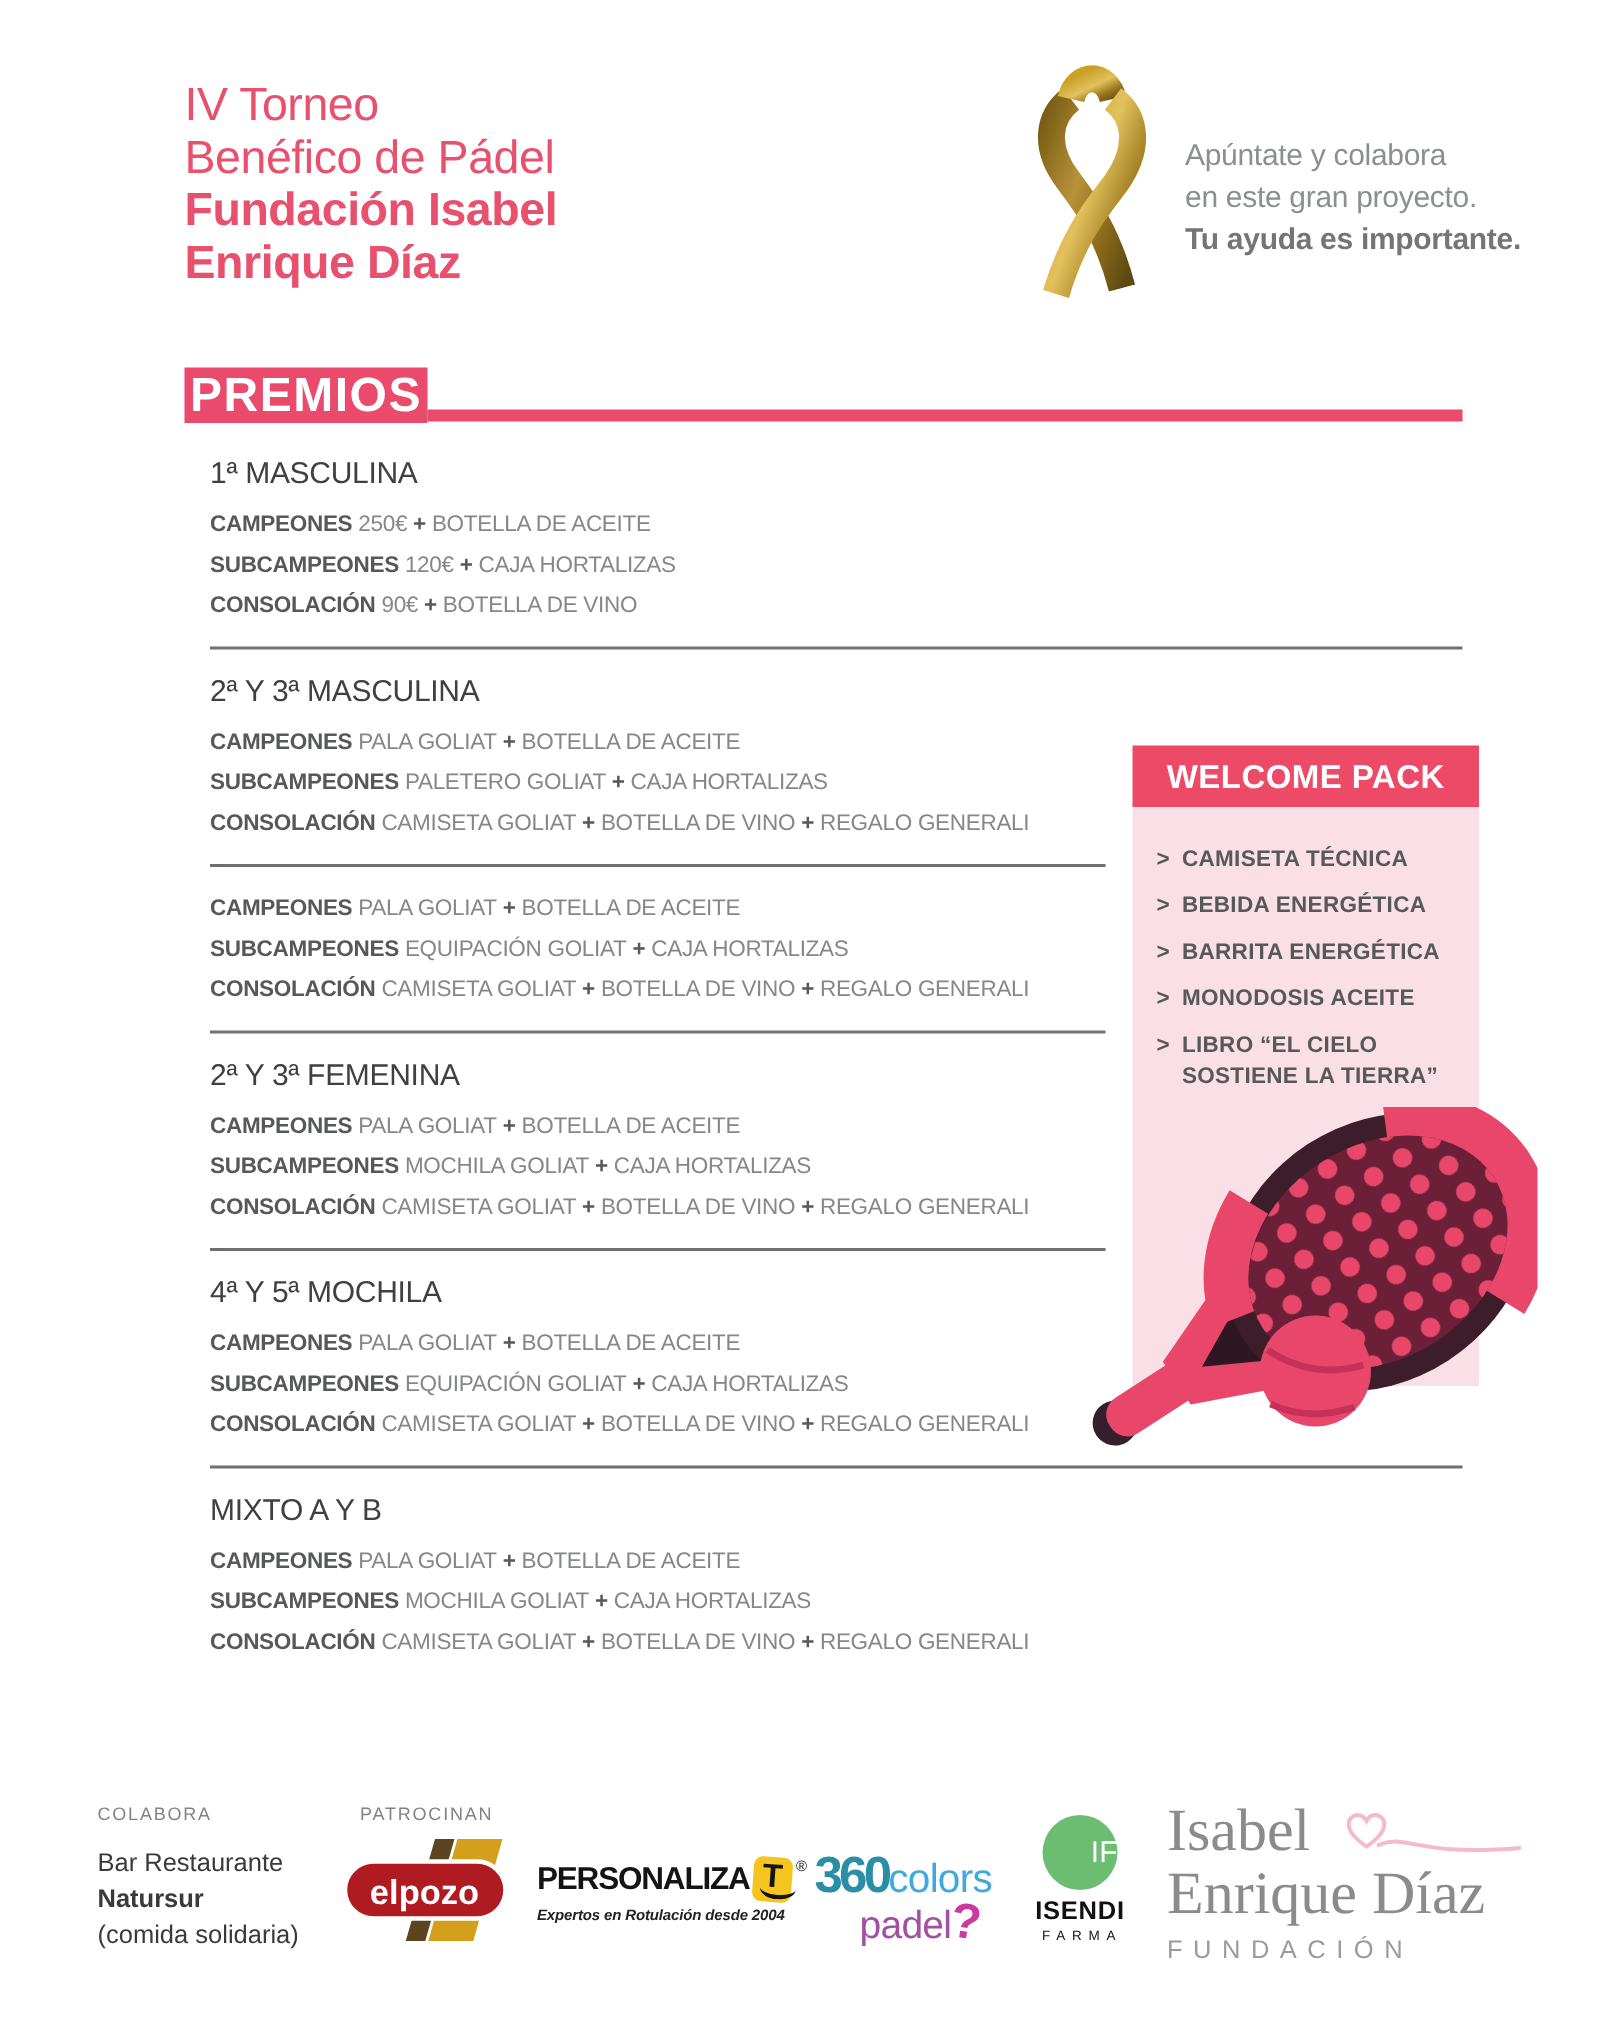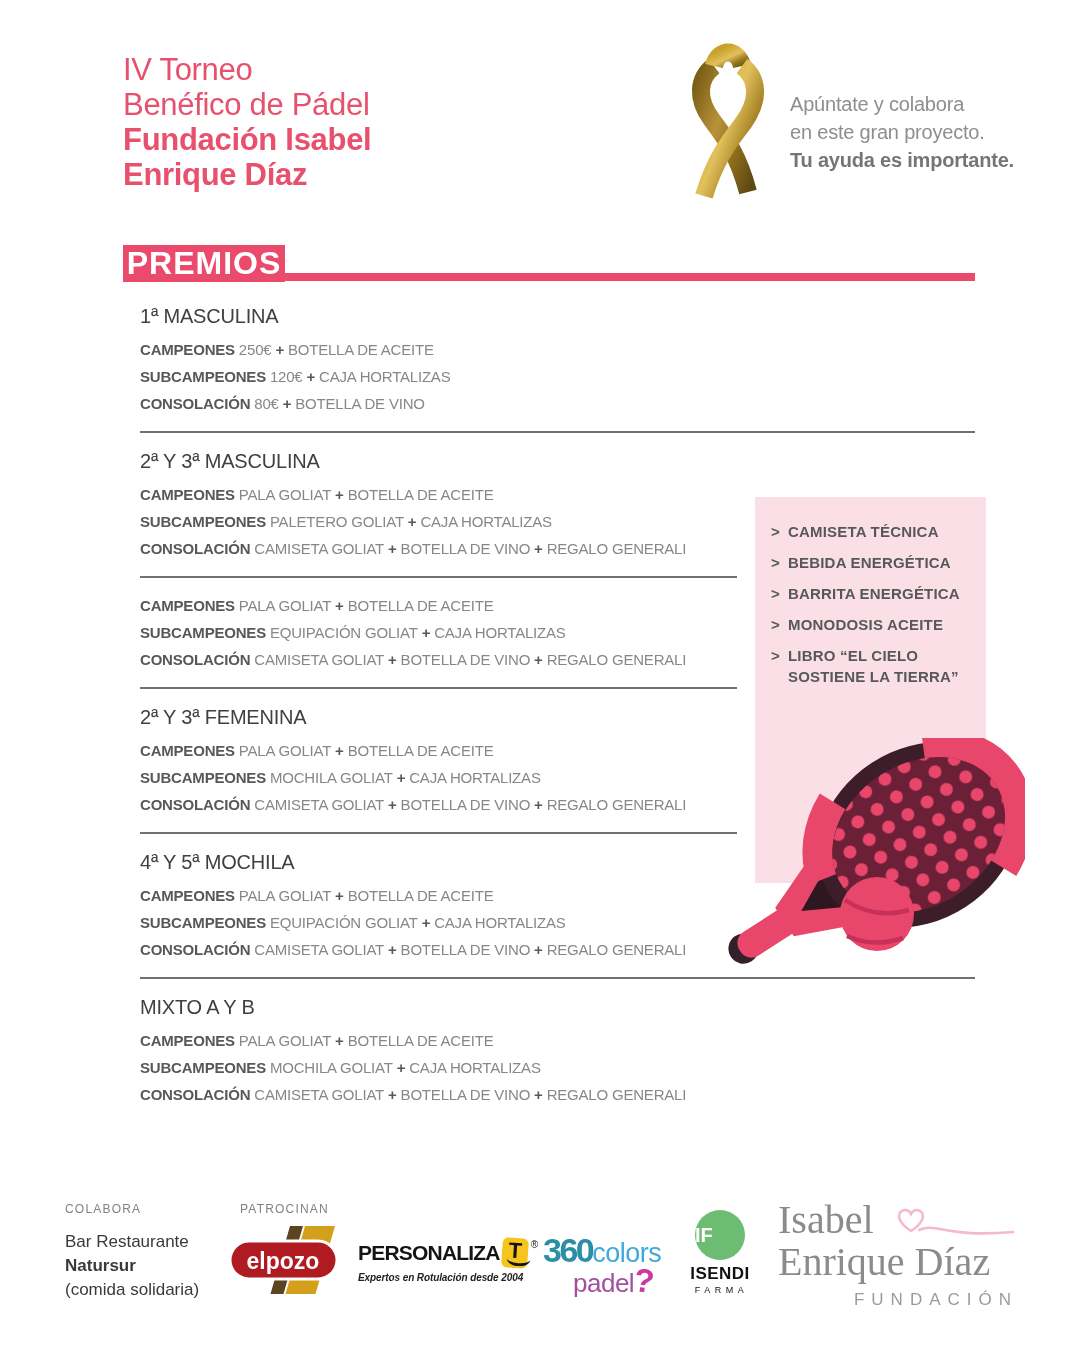--- a/index.html
+++ b/index.html
@@ -67,29 +67,29 @@
   #c360{left:543px;top:1233px;width:130px}
   .c360-r1{line-height:34px;white-space:nowrap}
   .c360-360{font-size:34px;font-weight:700;color:#2A8FA5;letter-spacing:-2.5px}
   .c360-colors{font-size:27px;color:#3FA9DC;letter-spacing:-0.5px}
   .c360-r2{margin-top:-10px;padding-left:30px;line-height:34px;white-space:nowrap}
   .c360-padel{font-size:26px;color:#A14FA0;letter-spacing:-0.5px}
   .c360-mark{font-size:33px;font-weight:700;color:#C9399E;display:inline-block;transform:rotate(8deg)}
 
   #isendi{left:688px;top:1210px;width:64px;text-align:center}
   .is-circle{width:50px;height:50px;border-radius:50%;background:#6CBD72;margin:0 auto;
-    color:#fff;font-weight:700;font-size:20px;line-height:50px;text-align:left}
+    color:#fff;font-weight:400;font-size:20px;line-height:50px;text-align:right}
   .is-name{font-weight:700;font-size:17px;letter-spacing:0.5px;color:#111;margin-top:4px}
   .is-sub{font-size:9px;letter-spacing:4.5px;color:#111;margin-top:1px;padding-left:3px}
 
   #fundacion{left:778px;top:1198px;width:240px;font-family:"Liberation Serif", serif;color:#8B8B8B}
   .fd-l1{font-size:40px;line-height:44px}
   .fd-l2{font-size:40px;line-height:44px;margin-top:-2px;white-space:nowrap}
   .fd-l3{font-family:"Liberation Sans", sans-serif;font-size:17px;letter-spacing:7px;
-    color:#9B9B9B;text-align:right;margin-top:6px}
+    color:#9B9B9B;text-align:left;margin-top:6px}
   #fd-squiggle{position:absolute;right:0;top:4px}
 </style>
 </head>
 <body>
 
 <div class="abs" id="title">
   <div>IV Torneo</div>
   <div>Benéfico de Pádel</div>
   <div class="t-bold">Fundación Isabel</div>
   <div class="t-bold">Enrique Díaz</div>
@@ -124,21 +124,21 @@
 </div>
 
 <div class="abs" id="premios-box">PREMIOS</div>
 <div class="abs" id="premios-bar"></div>
 
 <div class="abs" id="sections">
     <div class="section">
       <div class="sec-title">1ª MASCULINA</div>
       <div class="sec-row"><span class="row-label">CAMPEONES </span><span class="row-text">250€</span><span class="plus"> + </span><span class="row-text">BOTELLA DE ACEITE</span></div>
       <div class="sec-row"><span class="row-label">SUBCAMPEONES </span><span class="row-text">120€</span><span class="plus"> + </span><span class="row-text">CAJA HORTALIZAS</span></div>
-      <div class="sec-row"><span class="row-label">CONSOLACIÓN </span><span class="row-text">80€</span><span class="plus"> + </span><span class="row-text">BOTELLA DE VINO</span></div>
+      <div class="sec-row"><span class="row-label">CONSOLACIÓN </span><span class="row-text">90€</span><span class="plus"> + </span><span class="row-text">BOTELLA DE VINO</span></div>
       <div class="divider full"></div>
     </div>
     <div class="section">
       <div class="sec-title">2ª Y 3ª MASCULINA</div>
       <div class="sec-row"><span class="row-label">CAMPEONES </span><span class="row-text">PALA GOLIAT</span><span class="plus"> + </span><span class="row-text">BOTELLA DE ACEITE</span></div>
       <div class="sec-row"><span class="row-label">SUBCAMPEONES </span><span class="row-text">PALETERO GOLIAT</span><span class="plus"> + </span><span class="row-text">CAJA HORTALIZAS</span></div>
       <div class="sec-row"><span class="row-label">CONSOLACIÓN </span><span class="row-text">CAMISETA GOLIAT</span><span class="plus"> + </span><span class="row-text">BOTELLA DE VINO</span><span class="plus"> + </span><span class="row-text">REGALO GENERALI</span></div>
       <div class="divider short"></div>
     </div>
     <div class="section">
@@ -163,20 +163,21 @@
     </div>
     <div class="section">
       <div class="sec-title">MIXTO A Y B</div>
       <div class="sec-row"><span class="row-label">CAMPEONES </span><span class="row-text">PALA GOLIAT</span><span class="plus"> + </span><span class="row-text">BOTELLA DE ACEITE</span></div>
       <div class="sec-row"><span class="row-label">SUBCAMPEONES </span><span class="row-text">MOCHILA GOLIAT</span><span class="plus"> + </span><span class="row-text">CAJA HORTALIZAS</span></div>
       <div class="sec-row"><span class="row-label">CONSOLACIÓN </span><span class="row-text">CAMISETA GOLIAT</span><span class="plus"> + </span><span class="row-text">BOTELLA DE VINO</span><span class="plus"> + </span><span class="row-text">REGALO GENERALI</span></div>
     </div>
   </div>
 
 <div class="abs" id="welcome">
+  <div id="welcome-header">WELCOME PACK</div>
   <div id="welcome-body">
       <div class="wp-item">
         <span class="wp-arrow">&gt;</span>
         <span>CAMISETA TÉCNICA</span>
       </div>
       <div class="wp-item">
         <span class="wp-arrow">&gt;</span>
         <span>BEBIDA ENERGÉTICA</span>
       </div>
       <div class="wp-item">

